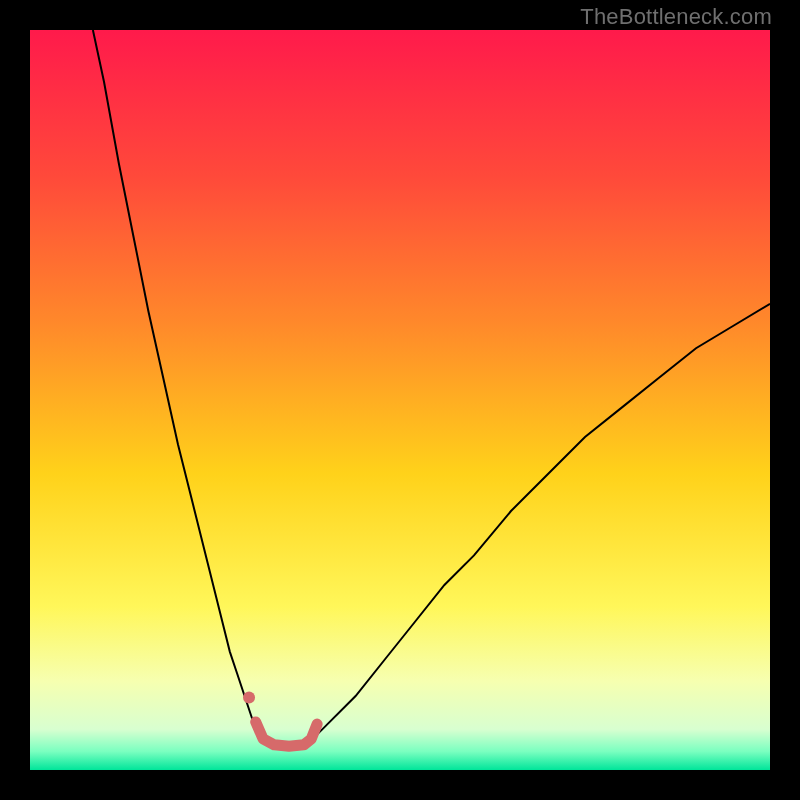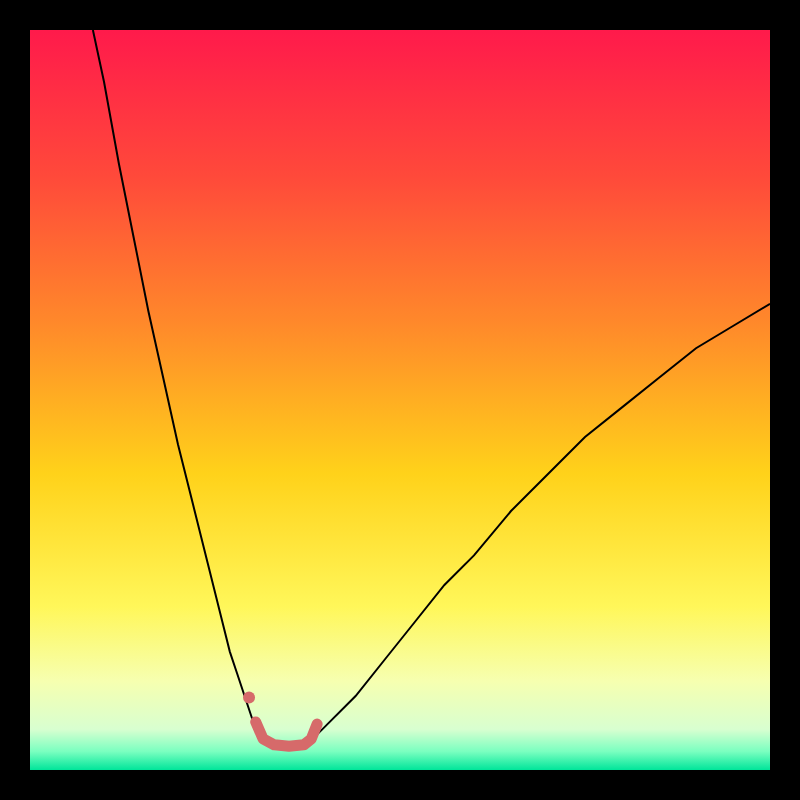--- a/index.html
+++ b/index.html
@@ -34,20 +34,21 @@
     font-size: 22px;
     font-weight: 400;
     letter-spacing: 0.2px;
   }
 </style>
 </head>
 <body>
 
 <div class="frame">
 
+  <div class="watermark">TheBottleneck.com</div>
 
   <svg class="plot-area" viewBox="0 0 740 740" preserveAspectRatio="none">
     <defs>
       <linearGradient id="bg-grad" x1="0" y1="0" x2="0" y2="1">
           <stop offset="0.00%" stop-color="#ff1a4b"></stop>
           <stop offset="20.00%" stop-color="#ff4a3a"></stop>
           <stop offset="40.00%" stop-color="#ff8a2a"></stop>
           <stop offset="60.00%" stop-color="#ffd21a"></stop>
           <stop offset="78.00%" stop-color="#fff75a"></stop>
           <stop offset="88.00%" stop-color="#f6ffb0"></stop>

